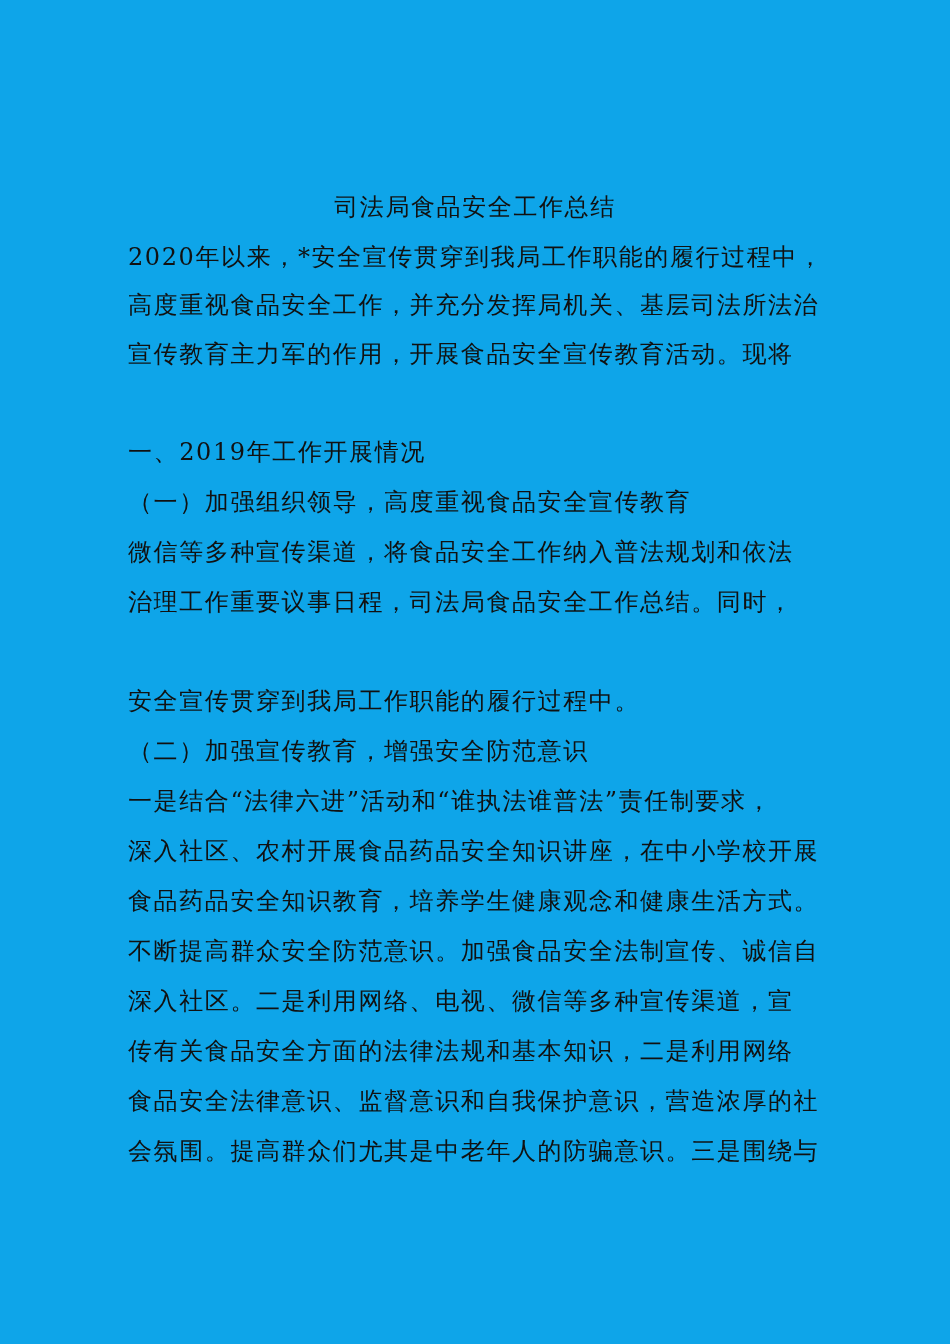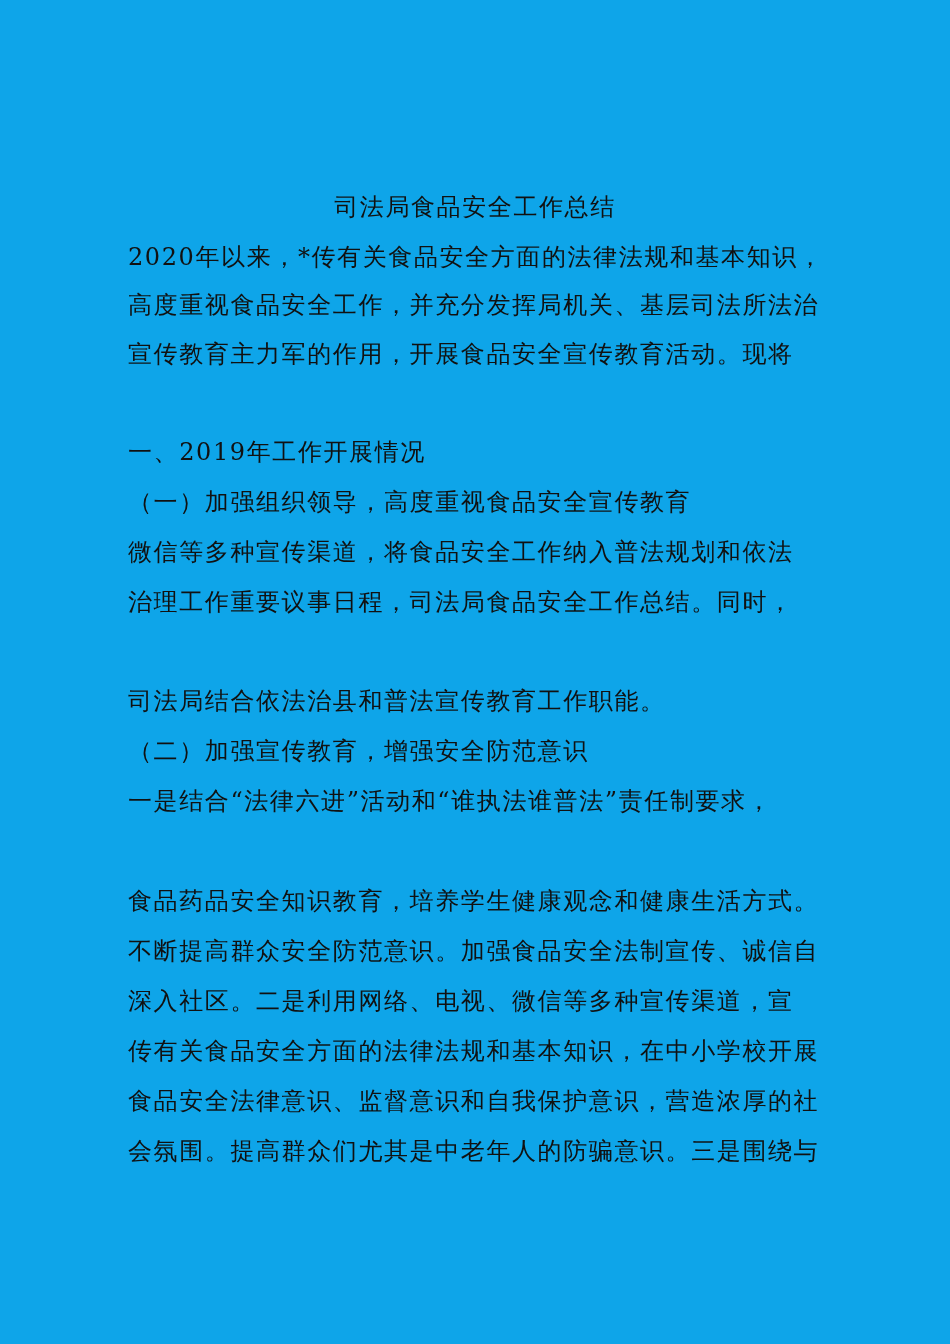--- a/index.html
+++ b/index.html
@@ -10,29 +10,30 @@
             white-space: nowrap; letter-spacing: 1.6px; transform-origin: left center; }
     .title { position: absolute; left: 0; width: 950px; text-align: center; font-size: 24px;
              line-height: 30px; letter-spacing: 1.6px; }
   </style>
 </head>
 <body>
 
 <div class="page">
   <div class="title" style="top:192px;">司法局食品安全工作总结</div>
 
-  <div class="line" style="top:242px;"> 2020年以来，*传有关食品安全方面的法律法规和基本知识，</div>
+  <div class="line" style="top:242px;"> 2020年以来，*安全宣传贯穿到我局工作职能的履行过程中，</div>
   <div class="line" style="top:290px;">高度重视食品安全工作，并充分发挥局机关、基层司法所法治</div>
   <div class="line" style="top:339px;">宣传教育主力军的作用，开展食品安全宣传教育活动。现将</div>
   <div class="line" style="top:437px;">一、2019年工作开展情况</div>
   <div class="line" style="top:487px;">（一）加强组织领导，高度重视食品安全宣传教育</div>
   <div class="line" style="top:537px;">微信等多种宣传渠道，将食品安全工作纳入普法规划和依法</div>
   <div class="line" style="top:587px;">治理工作重要议事日程，司法局食品安全工作总结。同时，</div>
-  <div class="line" style="top:686px;">司法局结合依法治县和普法宣传教育工作职能。</div>
+  <div class="line" style="top:686px;">安全宣传贯穿到我局工作职能的履行过程中。</div>
   <div class="line" style="top:736px;">（二）加强宣传教育，增强安全防范意识</div>
   <div class="line" style="top:786px;">一是结合“法律六进”活动和“谁执法谁普法”责任制要求，</div>
+  <div class="line" style="top:836px;">深入社区、农村开展食品药品安全知识讲座，在中小学校开展</div>
   <div class="line" style="top:886px;">食品药品安全知识教育，培养学生健康观念和健康生活方式。</div>
   <div class="line" style="top:936px;">不断提高群众安全防范意识。加强食品安全法制宣传、诚信自</div>
   <div class="line" style="top:986px;">深入社区。二是利用网络、电视、微信等多种宣传渠道，宣</div>
-  <div class="line" style="top:1036px;">传有关食品安全方面的法律法规和基本知识，在中小学校开展</div>
+  <div class="line" style="top:1036px;">传有关食品安全方面的法律法规和基本知识，二是利用网络</div>
   <div class="line" style="top:1086px;">食品安全法律意识、监督意识和自我保护意识，营造浓厚的社</div>
   <div class="line" style="top:1136px;">会氛围。提高群众们尤其是中老年人的防骗意识。三是围绕与</div>
 </div>
 
 </body></html>

